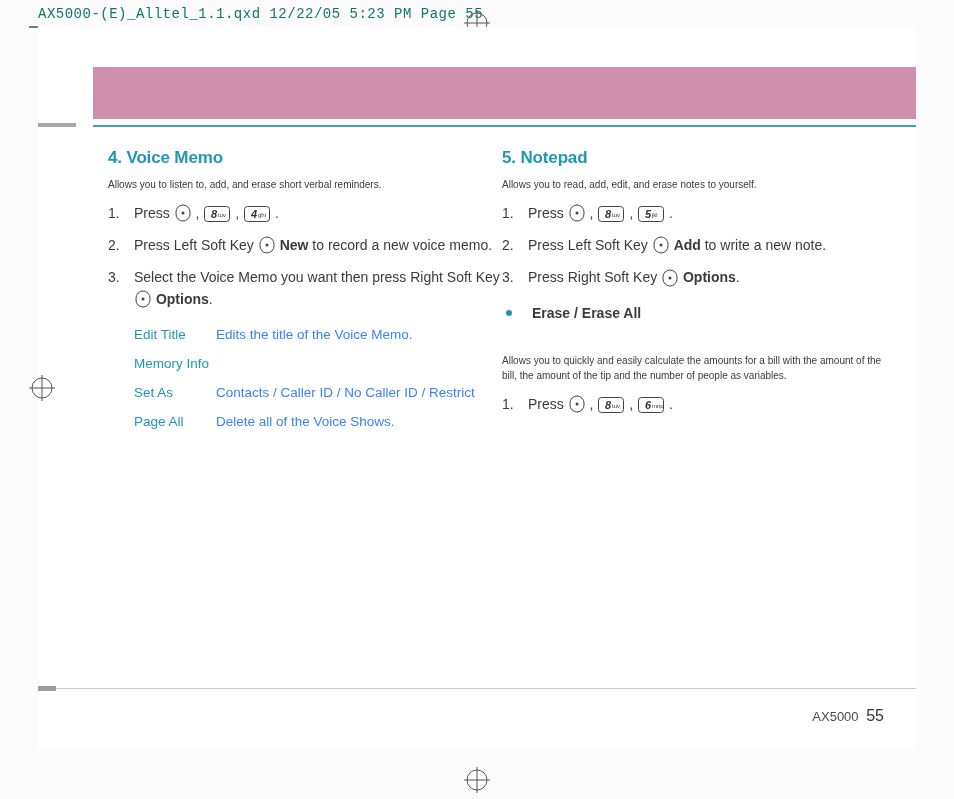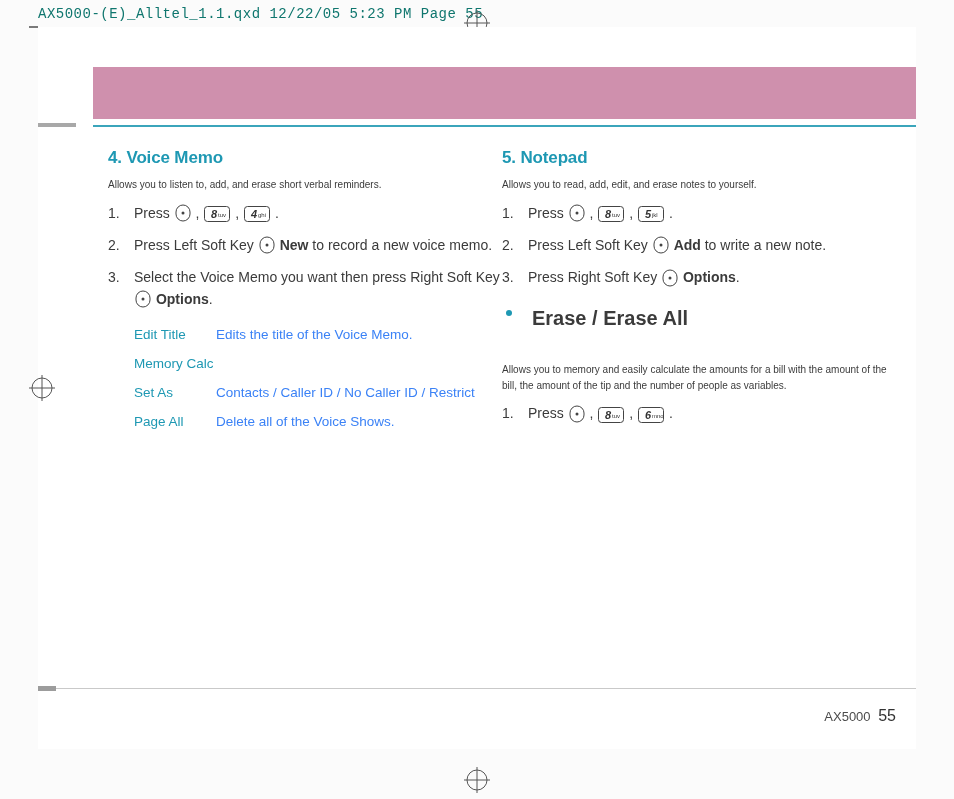--- a/index.html
+++ b/index.html
@@ -102,29 +102,29 @@
     margin:0 1px;
   }
   .keyicon.soft svg, .keyicon.num svg { vertical-align:-4px; }
   .opts { margin-left:26px; margin-top:4px; }
   .opt-row { display:flex; margin-bottom:8px; font-size:13.5px; font-stretch: condensed;}
   .opt-term { width:82px; color:#1e98b3; flex-shrink:0; }
   .opt-desc { flex:1; color:#3b82f6; }
   .bullet-row {
     display:flex; align-items:flex-start;
     margin-top:4px; margin-bottom:2px;
-    font-size:20px; font-stretch: condensed;
+    font-size:14px; font-stretch: condensed;
   }
   .dot {
     width:6px; height:6px; border-radius:50%;
     background:#1e98b3; margin:7px 20px 0 4px; flex-shrink:0;
   }
   .section-gap { margin-top:28px; }
   .footer {
-    position:absolute; right:20px; bottom:24px;
+    position:absolute; right:32px; bottom:24px;
     font-size:13px; color:#4b4b4b;
     font-stretch: condensed;
   }
   .footer .pg { font-size:16px; color:#333; margin-left:4px; }
   .bold { font-weight:700; }
 </style>
 </head>
 <body>
 
 <div class="slug">AX5000-(E)_Alltel_1.1.qxd  12/22/05  5:23 PM  Page 55</div>
@@ -208,21 +208,21 @@
           </span>
         </li>
       </ol>
 
       <div class="opts">
         <div class="opt-row">
             <div class="opt-term">Edit Title</div>
             <div class="opt-desc">Edits the title of the Voice Memo.</div>
           </div>
         <div class="opt-row">
-            <div class="opt-term">Memory Calc</div>
+            <div class="opt-term">Memory Info</div>
           </div>
         <div class="opt-row">
             <div class="opt-term">Set As</div>
             <div class="opt-desc">Contacts / Caller ID / No Caller ID / Restrict</div>
           </div>
         <div class="opt-row">
             <div class="opt-term">Page All</div>
             <div class="opt-desc">Delete all of the Voice Shows.</div>
           </div>
       </div>
@@ -276,21 +276,21 @@
           </span>
         </li>
       </ol>
 
       <div class="bullet-row">
         <span class="dot"></span>
         <span class="bold">Erase / Erase All</span>
       </div>
 
       <div class="section-gap"></div>
-      <p class="intro">Allows you to memory and easily calculate the amounts for a bill with the amount of the bill, the amount of the tip and the number of people as variables.</p>
+      <p class="intro">Allows you to quickly and easily calculate the amounts for a bill with the amount of the bill, the amount of the tip and the number of people as variables.</p>
       <ol>
         <li>
           <span class="num">1.</span>
           <span class="body">
             <span>Press </span>
             <span class="keyicon soft"><svg width="16" height="18">
                   <rect x="1" y="1" width="14" height="16" rx="7" fill="#fff" stroke="#444"></rect>
                   <circle cx="8" cy="9" r="1.5" fill="#444"></circle>
                 </svg></span> ,
             <span class="keyicon num"><svg width="26" height="16">

